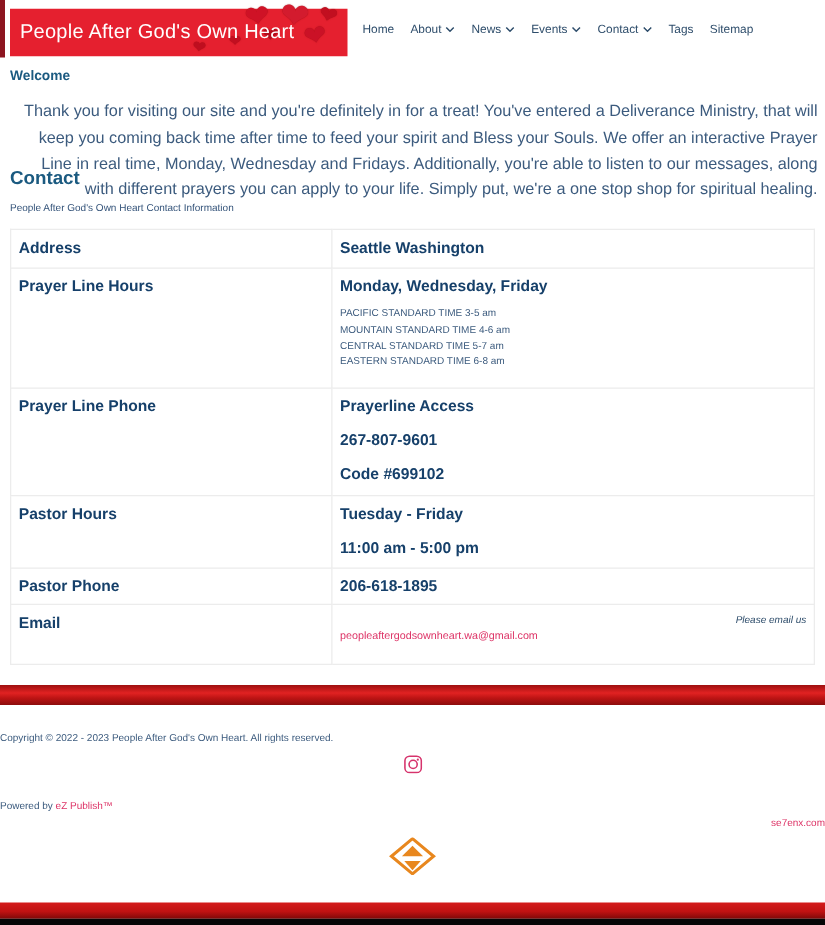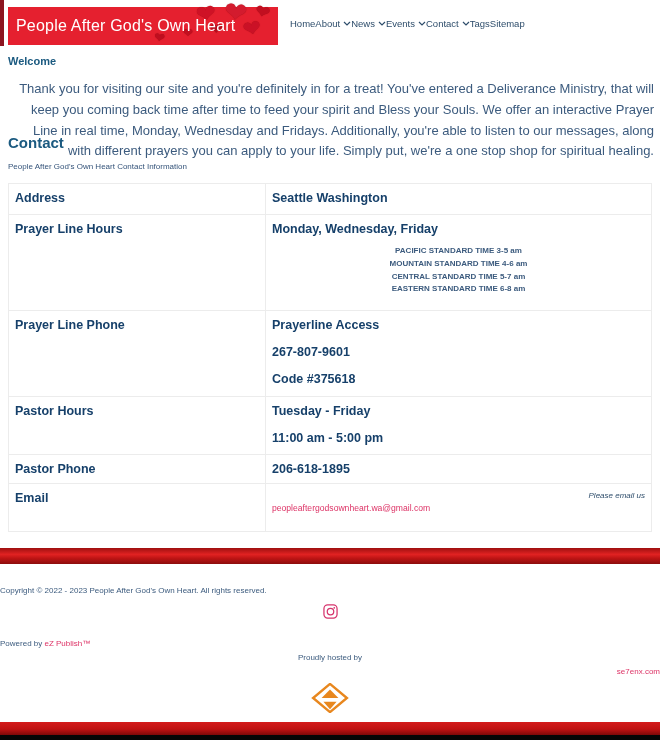--- a/index.html
+++ b/index.html
@@ -27,21 +27,21 @@
   .heart.h1 { left:188px; top:-5px; font-size:24px; color:#cf1226; transform:rotate(-8deg); }
   .heart.h2 { left:216px; top:-8px; font-size:28px; color:#d31b2e; transform:rotate(6deg); }
   .heart.h3 { left:247px; top:-4px; font-size:18px; color:#c20f20; transform:rotate(14deg); }
   .heart.h4 { left:202px; top:14px; font-size:15px; color:#b50d1d; }
   .heart.h5 { left:235px; top:11px; font-size:22px; color:#cb1126; transform:rotate(-10deg); }
   .heart.h6 { left:175px; top:20px; font-size:12px; color:#c20f20; }
   .heart.h7 { left:146px; top:24px; font-size:13px; color:#bf0e1f; transform:rotate(8deg); }
 
   .nav {
     position:absolute; left:290px; top:0; height:46px; width:340px;
-    display:flex; align-items:center; 
+    display:flex; align-items:center; gap:13px;
   }
   .nav-item {
     display:flex; align-items:center; gap:3px;
     font-size:9.5px; color:#2e4d6b; cursor:pointer; white-space:nowrap;
   }
   .chev { display:flex; align-items:center; }
 
   
   .welcome-h { position:absolute; left:8px; top:55px; font-size:11px; font-weight:bold; color:#1b5a80; }
   .welcome-p {
@@ -55,21 +55,21 @@
   .contact-table { position:absolute; left:8px; top:183px; width:644px; border-collapse:collapse; }
   .contact-table td { border:1px solid #ececec; vertical-align:top; padding:7px 6px; }
   td.lbl { width:257px; font-size:12.5px; font-weight:bold; color:#16406a; }
   td.val { font-size:12.5px; font-weight:bold; color:#16406a; }
   tr.r0 td { height:31px; }
   tr.r1 td { height:96px; }
   tr.r2 td { height:86px; }
   tr.r3 td { height:58px; }
   tr.r4 td { height:17px; }
   tr.r5 td { height:48px; }
-  .tz { margin-top:9px; font-size:8px; font-weight:bold; color:#3c5b7e; line-height:1.6;text-align:center; }
+  .tz { margin-top:9px; font-size:8px; font-weight:normal; color:#3c5b7e; line-height:1.6; }
   .vline { margin-bottom:13px; }
   .vline:last-child { margin-bottom:0; }
   .email-note { font-size:8px; font-style:italic; font-weight:normal; color:#2e4d6b;text-align:right; }
   .email-link { display:inline-block; margin-top:3px; font-size:8.6px; font-weight:normal; color:#dd3366; }
 
   
   .divider-top {
     position:absolute; left:0; top:548px; width:660px; height:16px;
     background:linear-gradient(180deg,#9e1010 0%, #e12222 40%, #bd1414 65%, #8c0d0d 100%);
     box-shadow:0 16px 16px -8px rgba(70,70,70,.35);
@@ -174,21 +174,21 @@
           <div>CENTRAL STANDARD TIME  5-7 am</div>
           <div>EASTERN STANDARD TIME 6-8 am</div>
         </div>
       </td>
     </tr>
     <tr class="r2">
       <td class="lbl">Prayer Line Phone</td>
       <td class="val">
         <div class="vline">Prayerline Access</div>
         <div class="vline">267-807-9601</div>
-        <div class="vline">Code #375618</div>
+        <div class="vline">Code #699102</div>
       </td>
     </tr>
     <tr class="r3">
       <td class="lbl">Pastor Hours</td>
       <td class="val">
         <div class="vline">Tuesday - Friday</div>
         <div class="vline">11:00 am - 5:00 pm</div>
       </td>
     </tr>
     <tr class="r4">
@@ -214,21 +214,20 @@
       <svg width="15" height="15" viewBox="0 0 24 24" fill="none" stroke="#d6336c" stroke-width="2">
         <rect x="1.5" y="1.5" width="21" height="21" rx="6"></rect>
         <circle cx="12" cy="12" r="5.2"></circle>
         <circle cx="18" cy="6" r="1.4" fill="#d6336c" stroke="none"></circle>
       </svg>
     </span>
   </div>
   <div class="powered">
     <span>Powered by </span><a class="pink">eZ Publish™</a>
   </div>
-  <div class="hosted">Proudly hosted by</div>
   <div class="hostlink"><a class="pink">se7enx.com</a></div>
   <div class="logo-wrap">
     <svg width="38" height="30" viewBox="0 0 40 32">
       <path d="M20 1 L38 16 L20 31 L2 16 Z" fill="none" stroke="#e8871e" stroke-width="2.6"></path>
       <path d="M20 7 L29 16 L11 16 Z" fill="#e8871e"></path>
       <path d="M13 20 L27 20 L20 28 Z" fill="#e8871e"></path>
     </svg>
   </div>
 </div>
 

